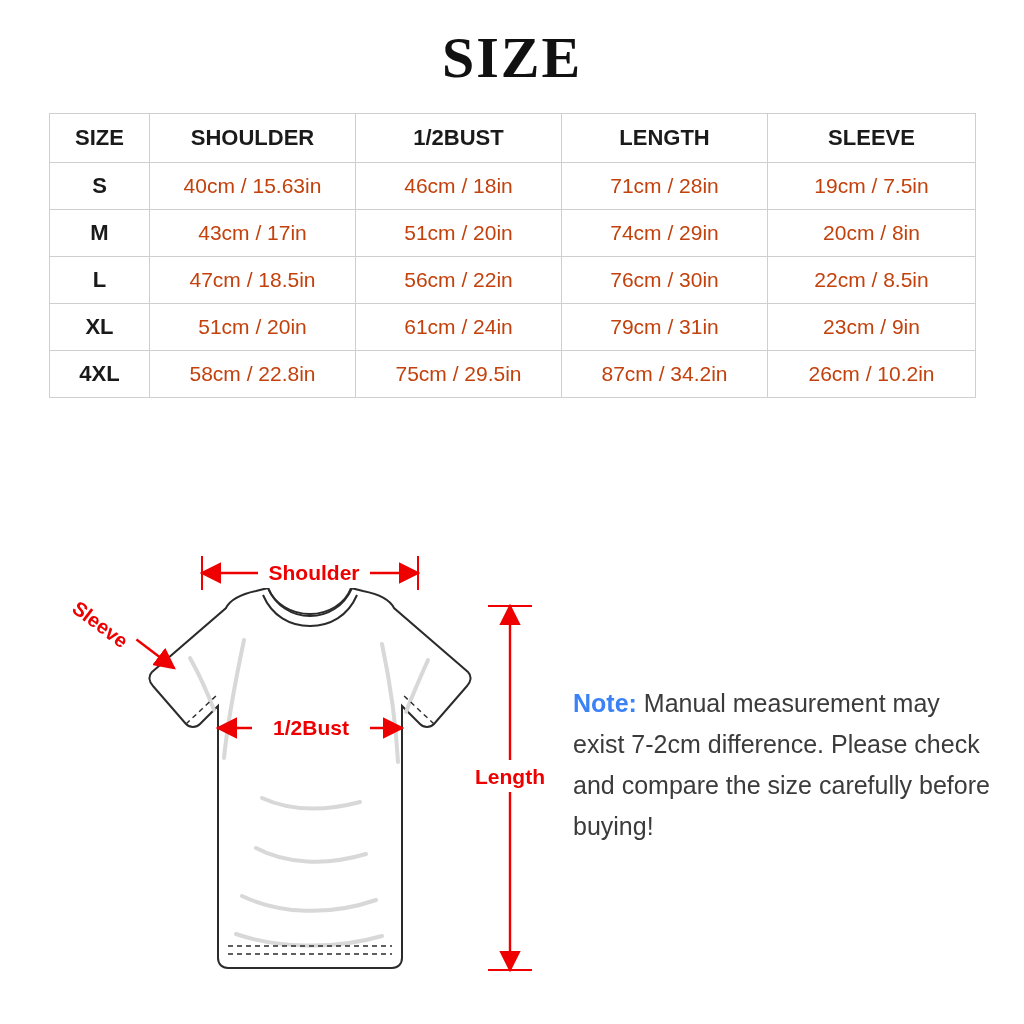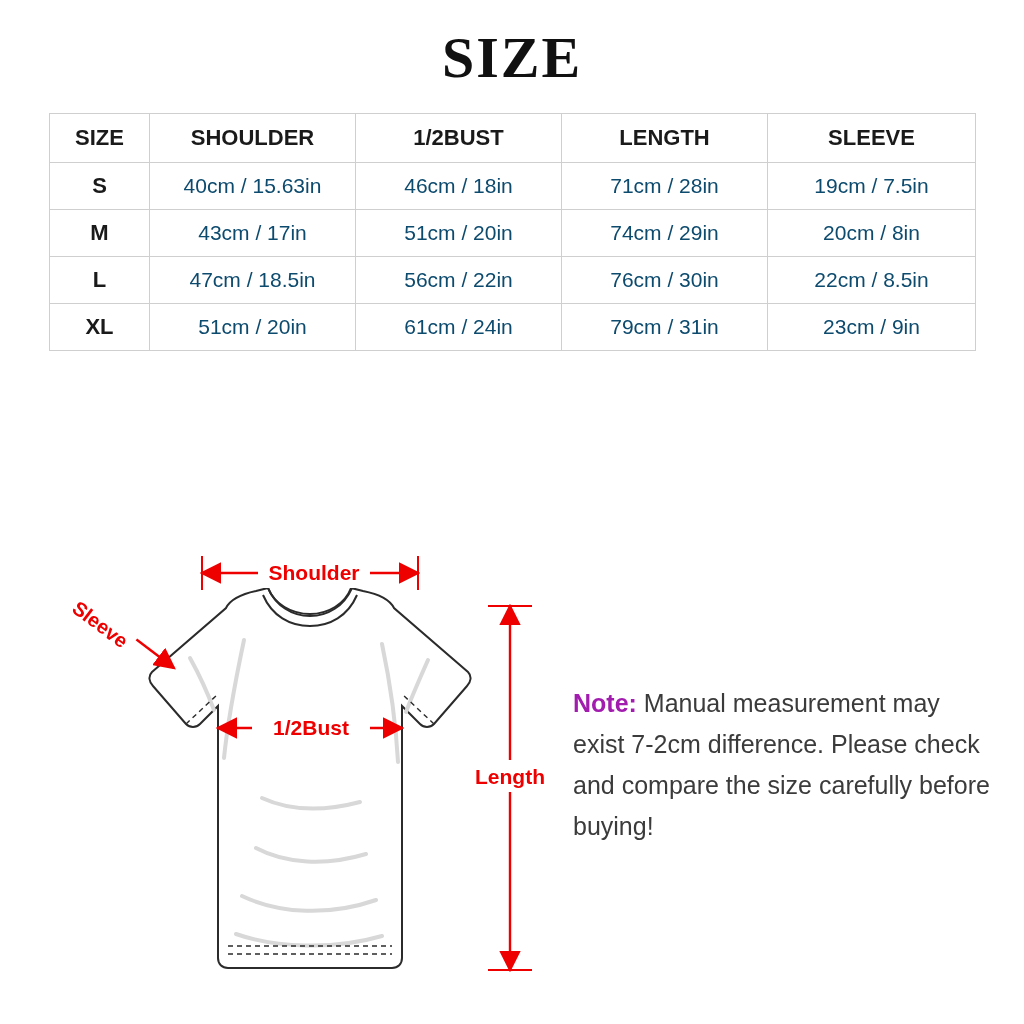--- a/index.html
+++ b/index.html
@@ -38,21 +38,21 @@
     width: 926px;
     border-collapse: collapse;
     table-layout: fixed;
   }
   .size-table td, .size-table th {
     border: 1px solid #cfcfcf;
     height: 46px;
     text-align: center;
     vertical-align: middle;
     font-size: 21px;
-    color: #0c4a6e;
+    color: #c2410c;
     font-weight: 400;
     padding: 0;
   }
   .size-table thead th {
     font-weight: 700;
     font-size: 22px;
     color: #1a1a1a;
     height: 48px;
   }
   .size-table tbody td.size-cell {
@@ -81,21 +81,21 @@
     position: absolute;
     top: 683px;
     left: 573px;
     width: 420px;
     font-size: 25px;
     line-height: 41px;
     color: #3b3b3b;
   }
   .note b {
     font-weight: 700;
-    color: #a21caf;
+    color: #3b82f6;
   }
 </style>
 </head>
 <body>
 
 <div class="title">SIZE</div>
 
 <table class="size-table">
   <colgroup>
     <col class="col-size">
@@ -134,20 +134,27 @@
       <td>56cm / 22in</td>
       <td>76cm / 30in</td>
       <td>22cm / 8.5in</td>
     </tr>
     <tr>
       <td class="size-cell">XL</td>
       <td>51cm / 20in</td>
       <td>61cm / 24in</td>
       <td>79cm / 31in</td>
       <td>23cm / 9in</td>
+    </tr>
+    <tr>
+      <td class="size-cell">4XL</td>
+      <td>58cm / 22.8in</td>
+      <td>75cm / 29.5in</td>
+      <td>87cm / 34.2in</td>
+      <td>26cm / 10.2in</td>
     </tr>
   </tbody>
 </table>
 
 <div class="diagram">
   <svg width="520" height="460" viewBox="0 0 520 460" xmlns="http://www.w3.org/2000/svg">
     <defs>
       <marker id="arrR" markerWidth="9" markerHeight="9" refX="8" refY="4.5" orient="auto">
         <path d="M0,0 L9,4.5 L0,9 z" fill="#ee0000"></path>
       </marker>

